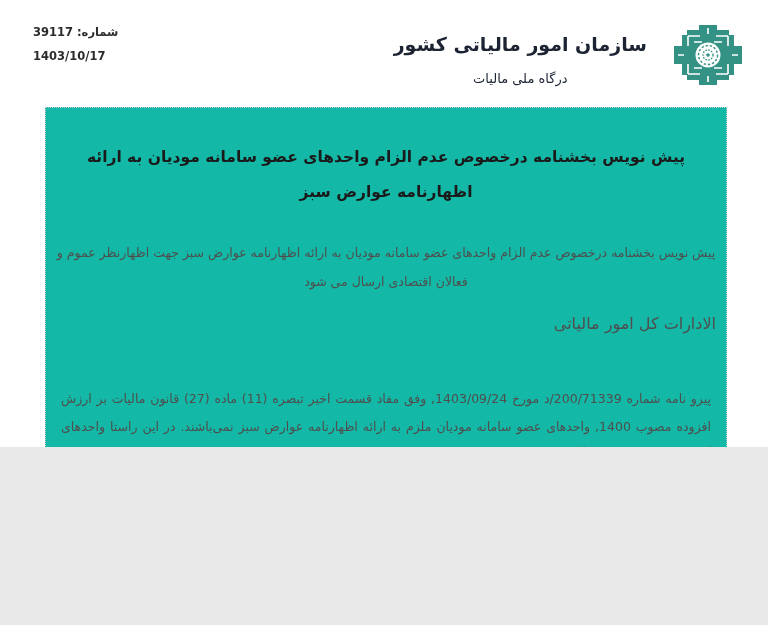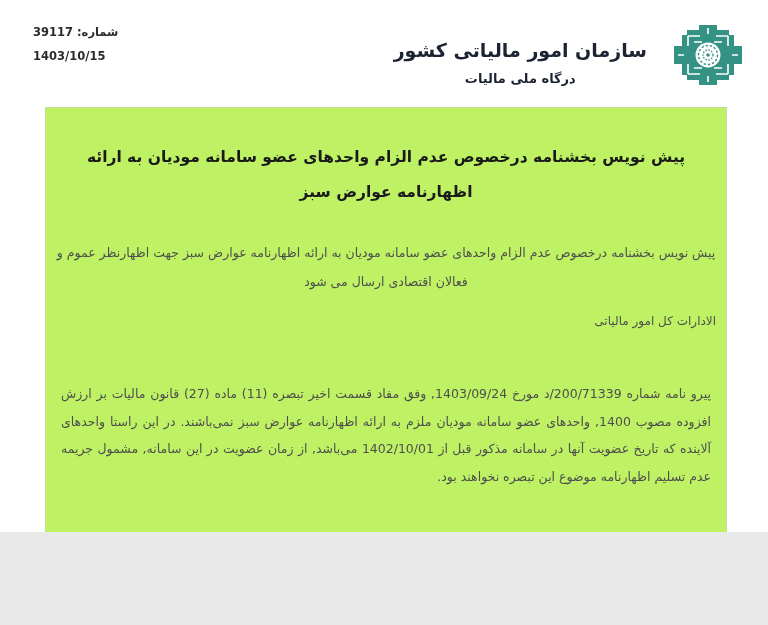--- a/index.html
+++ b/index.html
@@ -1,19 +1,19 @@
 <!DOCTYPE html>
 <html lang="fa"><head>
 <meta charset="utf-8">
 <style>
   * { box-sizing: border-box; }
   html, body { margin: 0; padding: 0; background: #e9e9e9; }
   .page {
     position: relative;
-    width: 768px; height: 532px;
+    width: 768px; height: 447px;
     margin: 0 auto;
     background: #ffffff;
     font-family: "DejaVu Sans", sans-serif;
     overflow: hidden;
   }
 
   
   .header-left {
     position: absolute; top: 25px; left: 33px;
     direction: ltr; text-align: left;
@@ -21,47 +21,47 @@
   }
   .header-left .letter-number { margin-bottom: 10px; }
 
   
   .header-right {
     position: absolute; top: 24px; right: 24px;
     display: flex; align-items: flex-end; gap: 25px;
   }
   .org-text { text-align: center; color: #1c2333; direction: rtl; }
   .org-name { font-size: 19px; font-weight: 700; line-height: 1.25; white-space: nowrap; }
-  .org-sub  { font-size: 13px; font-weight: 700; margin-top: 8px; }
+  .org-sub  { font-size: 13px; font-weight: 400; margin-top: 14px; }
   .emblem { display: block; }
 
   
   .doc-box {
     position: absolute; top: 107px; left: 45px;
     width: 682px; height: 465px;
     border: 1.5px dotted #c8c8c8;
-    background: #bef264;
+    background: #14b8a6;
     direction: rtl;
   }
   .doc-title {
     margin: 32px auto 0; max-width: 620px;
     text-align: center;
     font-size: 15.5px; font-weight: 700; color: #1a1a1a;
     line-height: 35px;
   }
   .doc-summary {
     margin: 28px auto 0; max-width: 660px;
     text-align: center;
     font-size: 12.5px; color: #4e4e4e;
     line-height: 29px;
   }
   .doc-addressee {
     margin: 18px 10px 2px 0;
     text-align: right;
-    font-size: 12px; color: #4e4e4e;
+    font-size: 16px; color: #4e4e4e;
   }
   .doc-body {
     margin: 52px 15px 0;
     text-align: justify;
     font-size: 12.5px; color: #4e4e4e;
     line-height: 27.5px;
   }
 
   
   .footer {
@@ -71,21 +71,21 @@
   }
   .footer .phrase { direction: rtl; font-weight: bold; }
 </style>
 </head>
 <body>
 
 <div class="page">
 
   <div class="header-left">
     <div class="letter-number">شماره: 39117</div>
-    <div class="letter-date">1403/10/15</div>
+    <div class="letter-date">1403/10/17</div>
   </div>
 
   <div class="header-right">
     <div class="org-text">
       <div class="org-name">سازمان امور مالیاتی کشور</div>
       <div class="org-sub">درگاه ملی مالیات</div>
     </div>
     <span>
       <svg class="emblem" width="72" height="62" viewBox="0 0 72 62" aria-hidden="true">
         <g fill="#339284">

